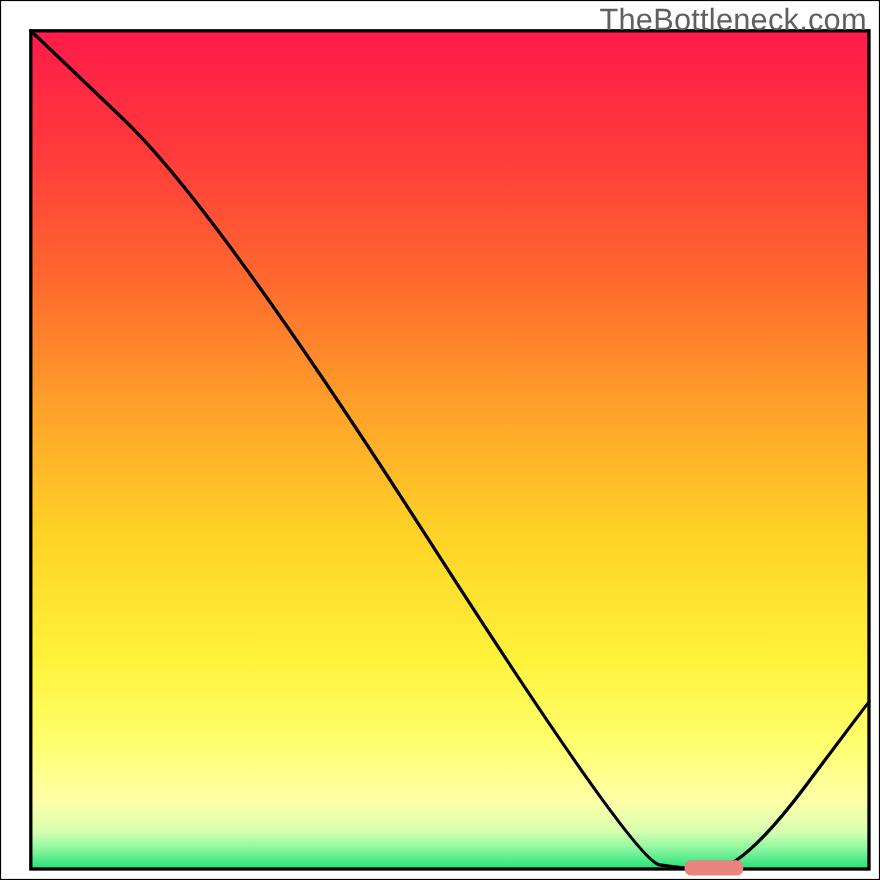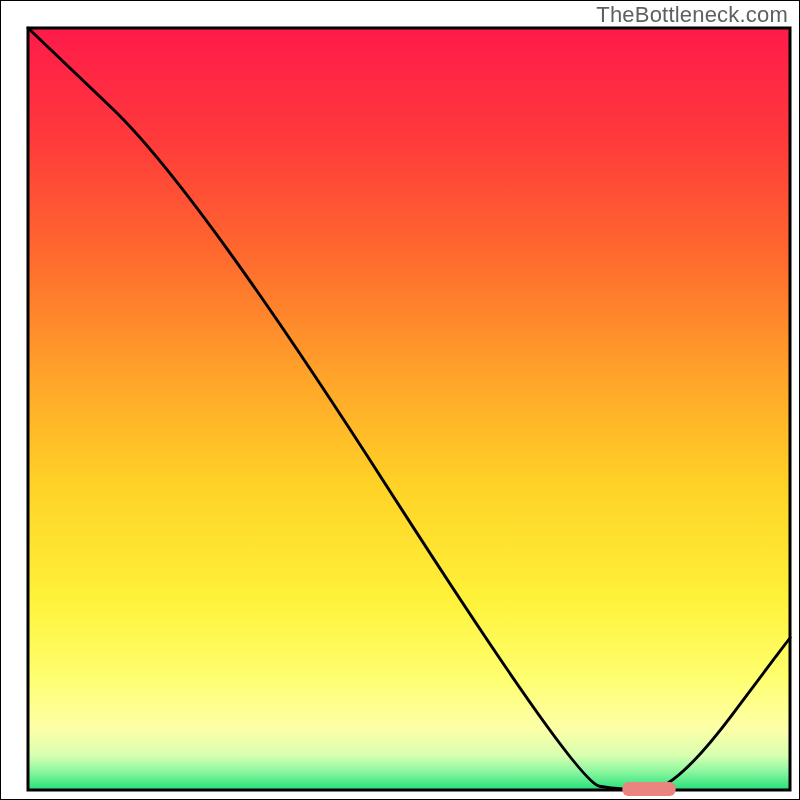--- a/index.html
+++ b/index.html
@@ -13,21 +13,21 @@
   .canvas {
     position: absolute;
     inset: 0;
     width: 800px;
     height: 800px;
   }
   .attribution {
     position: absolute;
     top: 2px;
     right: 12px;
-    font-size: 22px;
+    font-size: 28px;
     font-weight: 400;
     color: #5f5f5f;
     letter-spacing: 0.2px;
   }
 </style>
 </head>
 <body>
 
 <svg class="canvas" viewBox="0 0 800 800" xmlns="http://www.w3.org/2000/svg">
   <defs>

